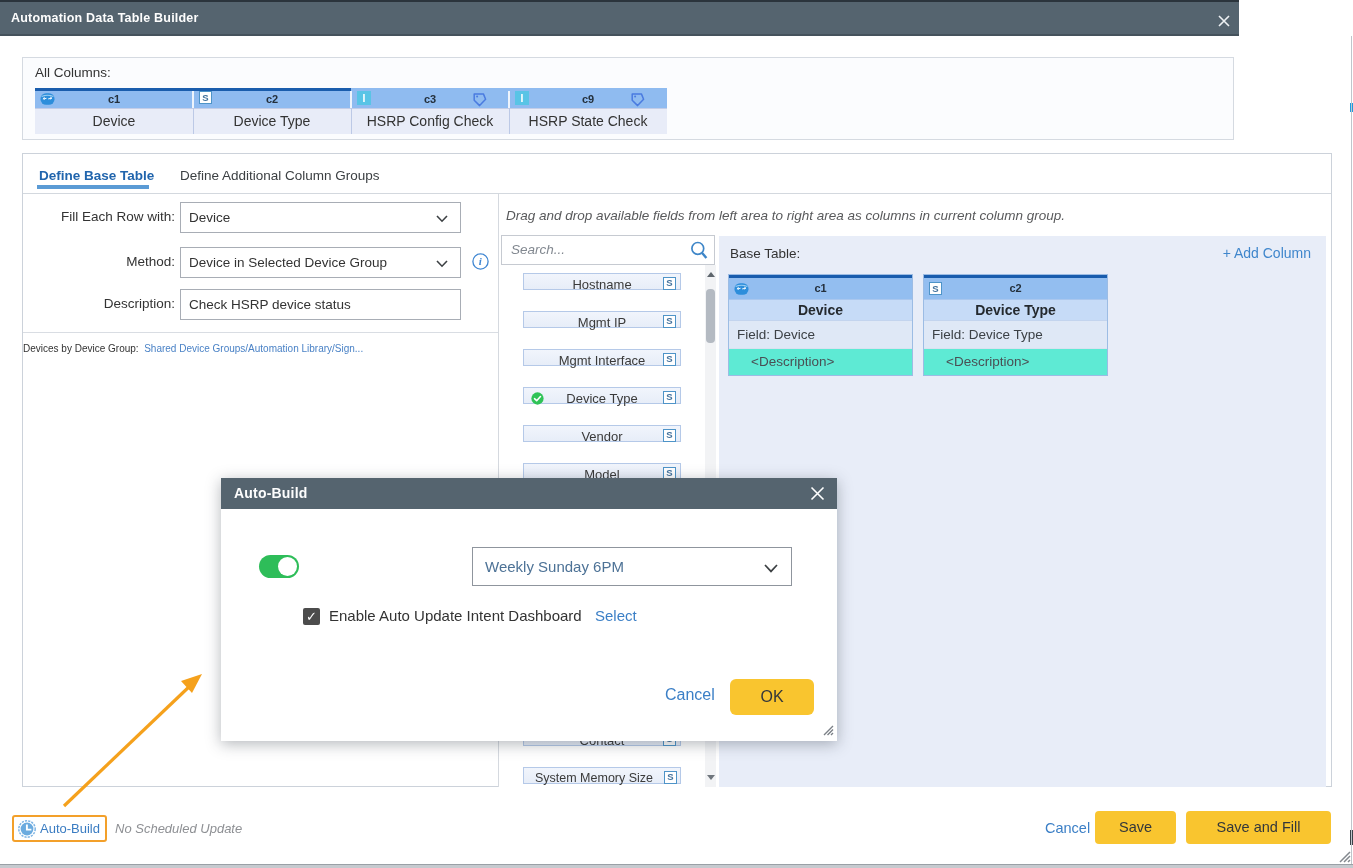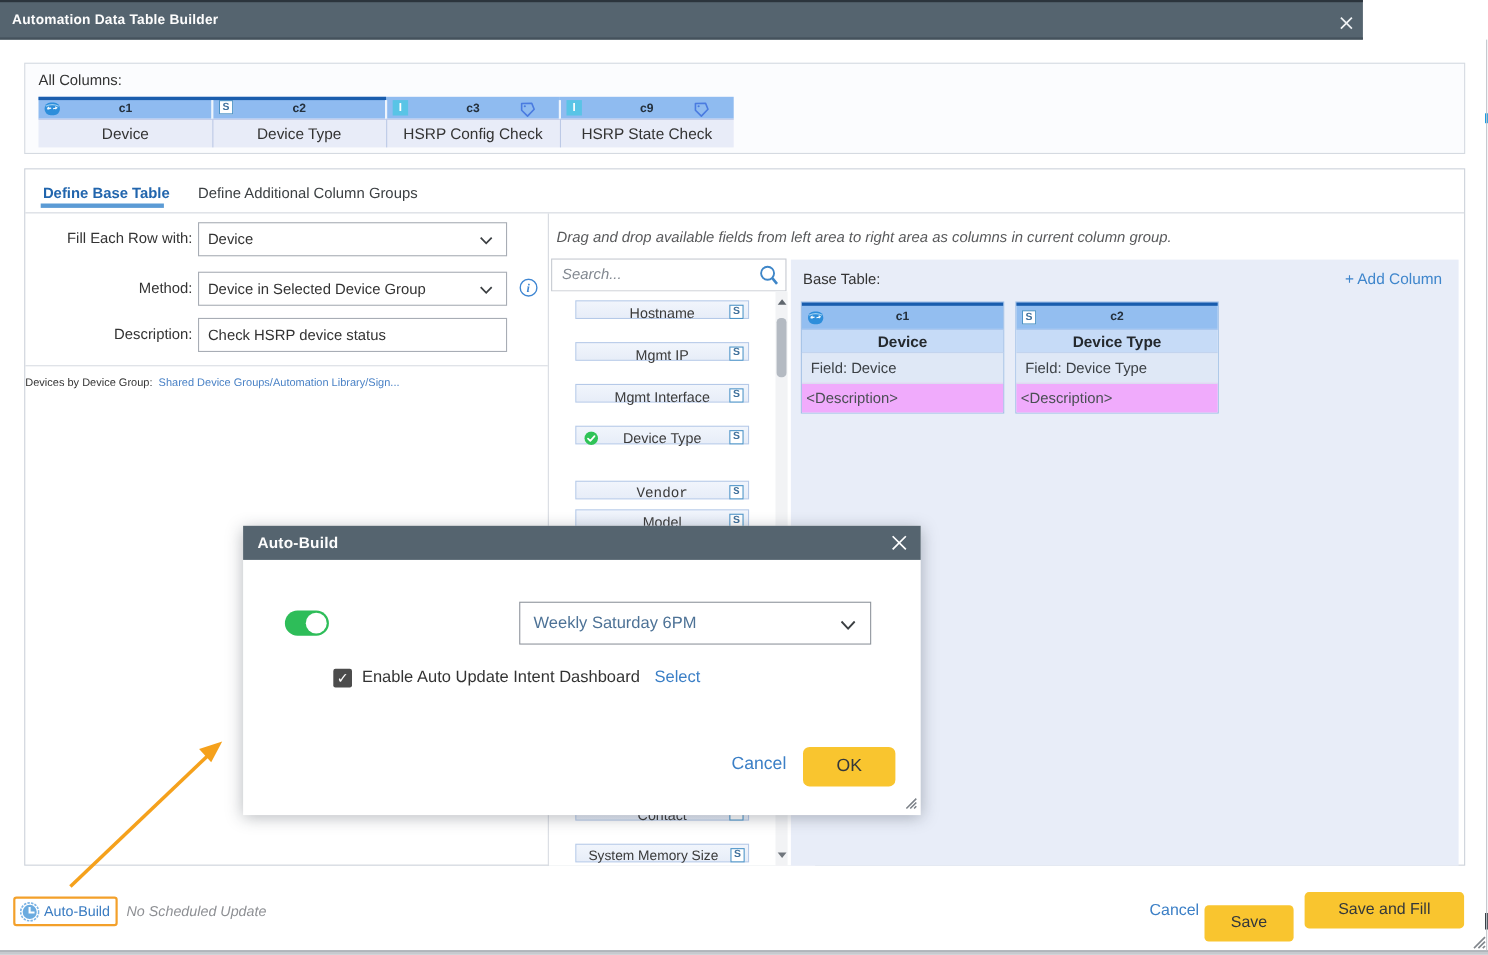--- a/index.html
+++ b/index.html
@@ -3,21 +3,21 @@
 <meta charset="utf-8">
 <style>
 html,body{margin:0;padding:0;width:1353px;height:868px;overflow:hidden;background:#fff;
   font-family:"Liberation Sans",sans-serif;-webkit-font-smoothing:antialiased;}
 *{box-sizing:border-box;}
 
 #titlebar{position:absolute;left:0;top:0;width:1239px;height:36px;background:#55646f;
   border-top:2px solid #2b343c;border-bottom:2px solid #45525c;}
 #titlebar .t{position:absolute;left:11px;top:0;line-height:32px;color:#fdfdfd;font-size:12.5px;font-weight:bold;letter-spacing:0.2px;}
 
-#allcols{position:absolute;left:22px;top:57px;width:1310px;height:83px;background:#fbfcfe;border:1px solid #d5dae1;}
+#allcols{position:absolute;left:22px;top:57px;width:1212px;height:83px;background:#fbfcfe;border:1px solid #d5dae1;}
 #allcols .lbl{position:absolute;left:12px;top:7px;font-size:13.5px;color:#333;}
 .chiprow{position:absolute;left:12px;top:30px;height:46px;}
 .chip{position:absolute;top:0;width:158px;height:46px;}
 .chiphead{position:absolute;left:0;top:0;width:100%;height:20px;background:#8fbbf0;}
 .chiphead .cl{position:absolute;left:0;top:3px;width:100%;text-align:center;line-height:17px;font-size:11px;font-weight:bold;color:#24303c;}
 .darkbar{position:absolute;left:0;top:0;width:316px;height:3px;background:#1a5dad;}
 .hsep{position:absolute;top:3px;width:2px;height:17px;background:#eef4fc;}
 .nsep{position:absolute;top:20px;width:1px;height:26px;background:#bcc9e6;}
 .chipname{position:absolute;left:0;top:20px;width:100%;height:26px;background:#e8ecf8;border-top:1px solid #c3cde8;
   text-align:center;line-height:25px;font-size:14px;color:#333;}
@@ -55,21 +55,21 @@
 #sthumb{position:absolute;left:1px;top:24px;width:9px;height:54px;background:#b4bac2;border-radius:4px;}
 
 #basepanel{position:absolute;left:696px;top:82px;width:607px;height:551px;background:#e8edf8;}
 #basepanel .bt{position:absolute;left:11px;top:10px;font-size:13.5px;color:#333;}
 #basepanel .addcol{position:absolute;right:15px;top:9px;font-size:14px;color:#3f86cc;}
 .card{position:absolute;top:38px;width:185px;background:#fff;border:1px solid #9cbce4;}
 .crow1{position:relative;height:24px;background:#93bef0;border-top:3px solid #185cad;}
 .crow1 .cl{position:absolute;left:0;top:0;width:100%;text-align:center;line-height:21px;font-size:11px;font-weight:bold;color:#24303c;}
 .crow2{height:21px;background:#c6dbf7;border-top:1px solid #aac7ee;text-align:center;line-height:20px;font-size:14px;font-weight:bold;color:#24292e;}
 .crow3{height:28px;background:#dfe8f6;border-top:1px solid #c3d4ee;line-height:27px;font-size:13.5px;color:#3c4146;padding-left:8px;}
-.crow4{height:27px;background:#f0abfc;border-top:1px solid #d9e2f0;line-height:26px;font-size:13.5px;color:#4a4f54;padding-left:4px;}
+.crow4{height:27px;background:#5eead4;border-top:1px solid #d9e2f0;line-height:26px;font-size:13.5px;color:#4a4f54;padding-left:22px;}
 
 #autobuild{position:absolute;left:12px;top:815px;width:95px;height:27px;border:2px solid #f3a02a;border-radius:3px;background:#fff;}
 #autobuild .txt{position:absolute;left:26px;top:0;line-height:23px;font-size:13px;color:#3a7cc2;}
 #nosched{position:absolute;left:115px;top:815px;line-height:27px;font-size:13px;font-style:italic;color:#8e9094;}
 #fcancel{position:absolute;left:1045px;top:815px;line-height:26px;font-size:14.5px;color:#3b7fc6;}
 .ybtn{position:absolute;top:811px;height:33px;background:#f9c52f;border-radius:4px;text-align:center;
   font-size:14.5px;color:#33373b;line-height:33px;}
 
 #modal{position:absolute;left:221px;top:478px;width:616px;height:263px;background:#fff;
   box-shadow:0 3px 14px rgba(40,50,60,.35);}
@@ -198,21 +198,21 @@
   <div id="dragtxt">Drag and drop available fields from left area to right area as columns in current column group.</div>
 
   <div id="fieldlist">
     <div class="fitem" style="top:8px;">Hostname<span class="sbadge">S</span></div>
     <div class="fitem" style="top:46px;">Mgmt IP<span class="sbadge">S</span></div>
     <div class="fitem" style="top:84px;">Mgmt Interface<span class="sbadge">S</span></div>
     <div class="fitem" style="top:122px;"><svg class="gchk" width="13" height="13" viewBox="0 0 14 14">
           <circle cx="7" cy="7" r="6.6" fill="#2fc357"></circle>
           <path d="M3.8 7.2 L6.1 9.4 L10.2 4.9" fill="none" stroke="#fff" stroke-width="1.7" stroke-linecap="round" stroke-linejoin="round"></path>
         </svg>Device Type<span class="sbadge">S</span></div>
-    <div class="fitem" style="top:172px;font-family:Liberation Mono, monospace;">Vendor<span class="sbadge">S</span></div>
+    <div class="fitem" style="top:160px;">Vendor<span class="sbadge">S</span></div>
     <div class="fitem" style="top:198px;">Model<span class="sbadge">S</span></div>
     <div class="fitem" style="top:236px;">Software Version<span class="sbadge">S</span></div>
     <div class="fitem" style="top:274px;">Serial Number<span class="sbadge">S</span></div>
     <div class="fitem" style="top:312px;">Location<span class="sbadge">S</span></div>
     <div class="fitem" style="top:350px;">SNMP Location<span class="sbadge">S</span></div>
     <div class="fitem" style="top:388px;">Driver Name<span class="sbadge">S</span></div>
     <div class="fitem" style="top:426px;">Oper Status<span class="sbadge">S</span></div>
     <div class="fitem" style="top:464px;">Contact<span class="sbadge">S</span></div>
     <div class="fitem" style="top:502px;padding-right:16px;font-size:12.5px;">System Memory Size<span class="sbadge" style="right:3px;">S</span></div>
   </div>
@@ -259,35 +259,35 @@
       <path d="M8.9 4.6 L8.9 9.6 L13.4 9.6" fill="none" stroke="#fff" stroke-width="1.9"></path>
     </svg>
     <span class="txt">Auto-Build</span>
   </div>
 <div id="nosched">No Scheduled Update</div>
 <svg id="arrow" style="position:absolute;left:40px;top:650px;" width="180" height="180" viewBox="0 0 180 180">
     <line x1="24" y1="156" x2="152" y2="34" stroke="#f5a11c" stroke-width="3.2"></line>
     <path d="M162 24 L141 31 L152 43 Z" fill="#f5a11c"></path>
   </svg>
 <div id="fcancel">Cancel</div>
-<div class="ybtn" style="left:1095px;width:81px;margin-top:12px;">Save</div>
+<div class="ybtn" style="left:1095px;width:81px;">Save</div>
 <div class="ybtn" style="left:1186px;width:145px;">Save and Fill</div>
 
 <div id="modal">
   <div id="mhead">
       <span class="t">Auto-Build</span>
       <svg style="position:absolute;right:12px;top:8px;" width="15" height="15" viewBox="0 0 15 15">
         <path d="M1.5 1.5 L13.5 13.5 M13.5 1.5 L1.5 13.5" stroke="#fff" stroke-width="1.6"></path>
       </svg>
     </div>
   <div id="mtoggle">
       <div class="knob"></div>
     </div>
   <div id="mdrop">
-      <span class="t">Weekly Saturday 6PM</span>
+      <span class="t">Weekly Sunday 6PM</span>
       <svg style="position:absolute;right:13px;top:16px;" width="14" height="9" viewBox="0 0 14 9">
         <path d="M1 1 L7 7.4 L13 1" fill="none" stroke="#3c4043" stroke-width="1.7"></path>
       </svg>
     </div>
   <div id="mcheck">✓</div>
   <div id="mlab2">Enable Auto Update Intent Dashboard</div>
   <div id="mselect">Select</div>
   <div id="mcancel">Cancel</div>
   <div id="mok">OK</div>
   <svg style="position:absolute;right:3px;bottom:5px;" width="12" height="11" viewBox="0 0 12 11">

